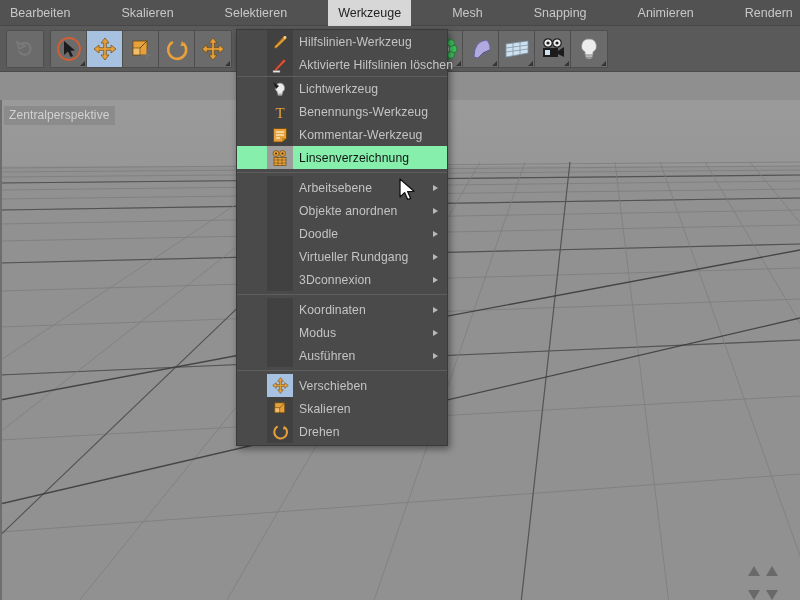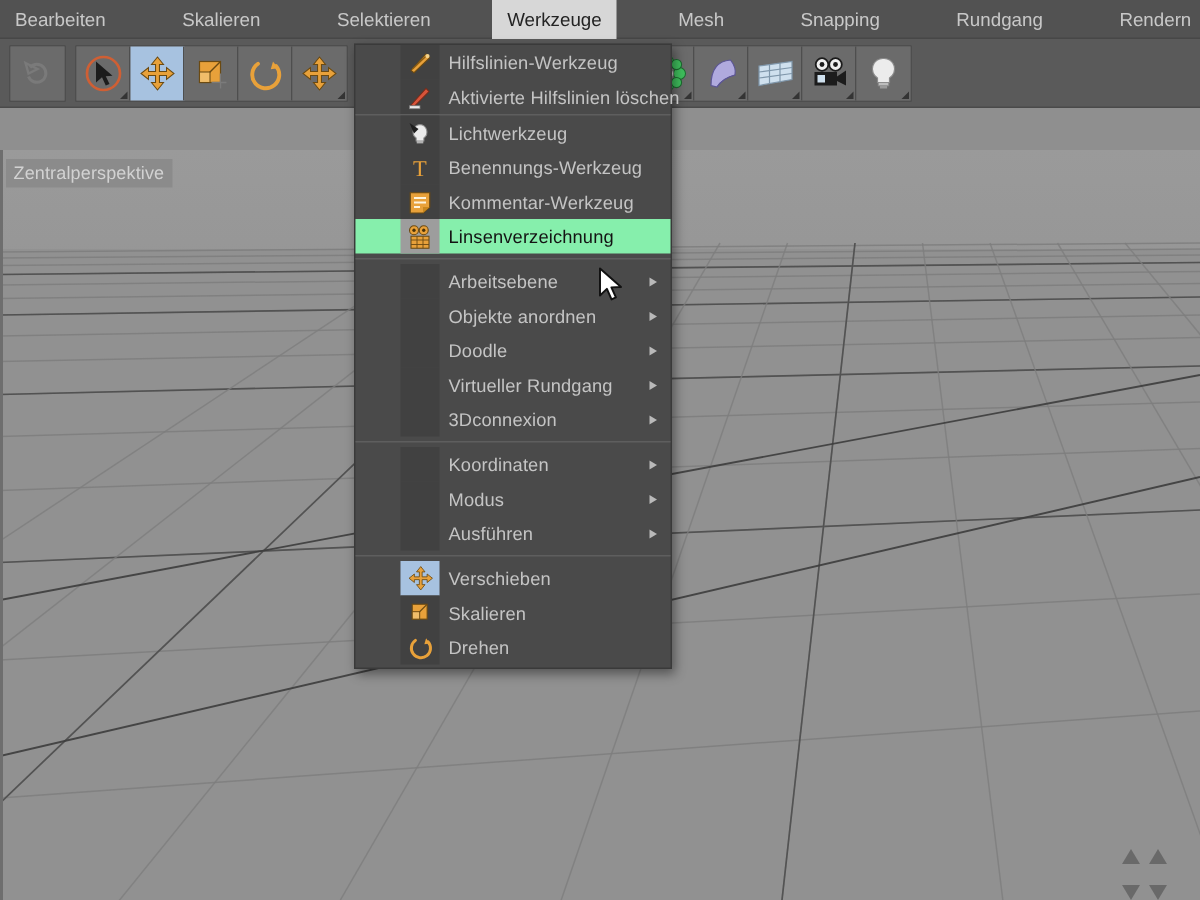--- a/index.html
+++ b/index.html
@@ -221,21 +221,21 @@
     </svg>
   </div>
 
   <div id="menubar">
     <div class="menubar-item">Bearbeiten</div>
     <div class="menubar-item">Skalieren</div>
     <div class="menubar-item">Selektieren</div>
     <div class="menubar-item active">Werkzeuge</div>
     <div class="menubar-item">Mesh</div>
     <div class="menubar-item">Snapping</div>
-    <div class="menubar-item">Rundgang</div>
+    <div class="menubar-item">Animieren</div>
     <div class="menubar-item">Rendern</div>
     <div class="menubar-item">Sculpting</div>
     <div class="menubar-item">Motion Tracker</div>
   </div>
 
   <div id="toolbar1">
 
     <div class="tb-group">
       <div class="tb-btn">
         <svg width="24" height="24" viewBox="0 0 24 24">

